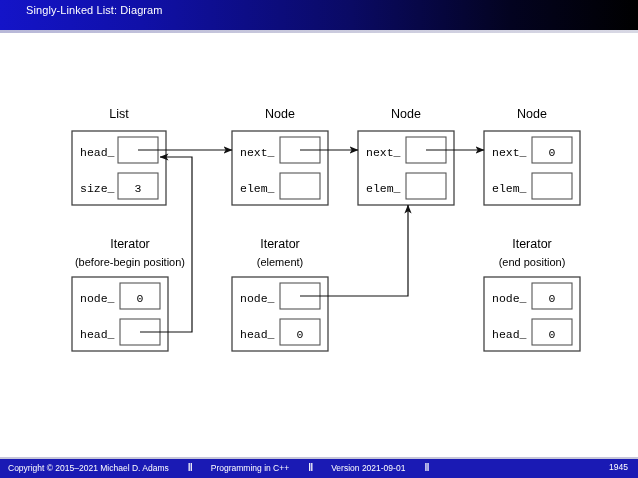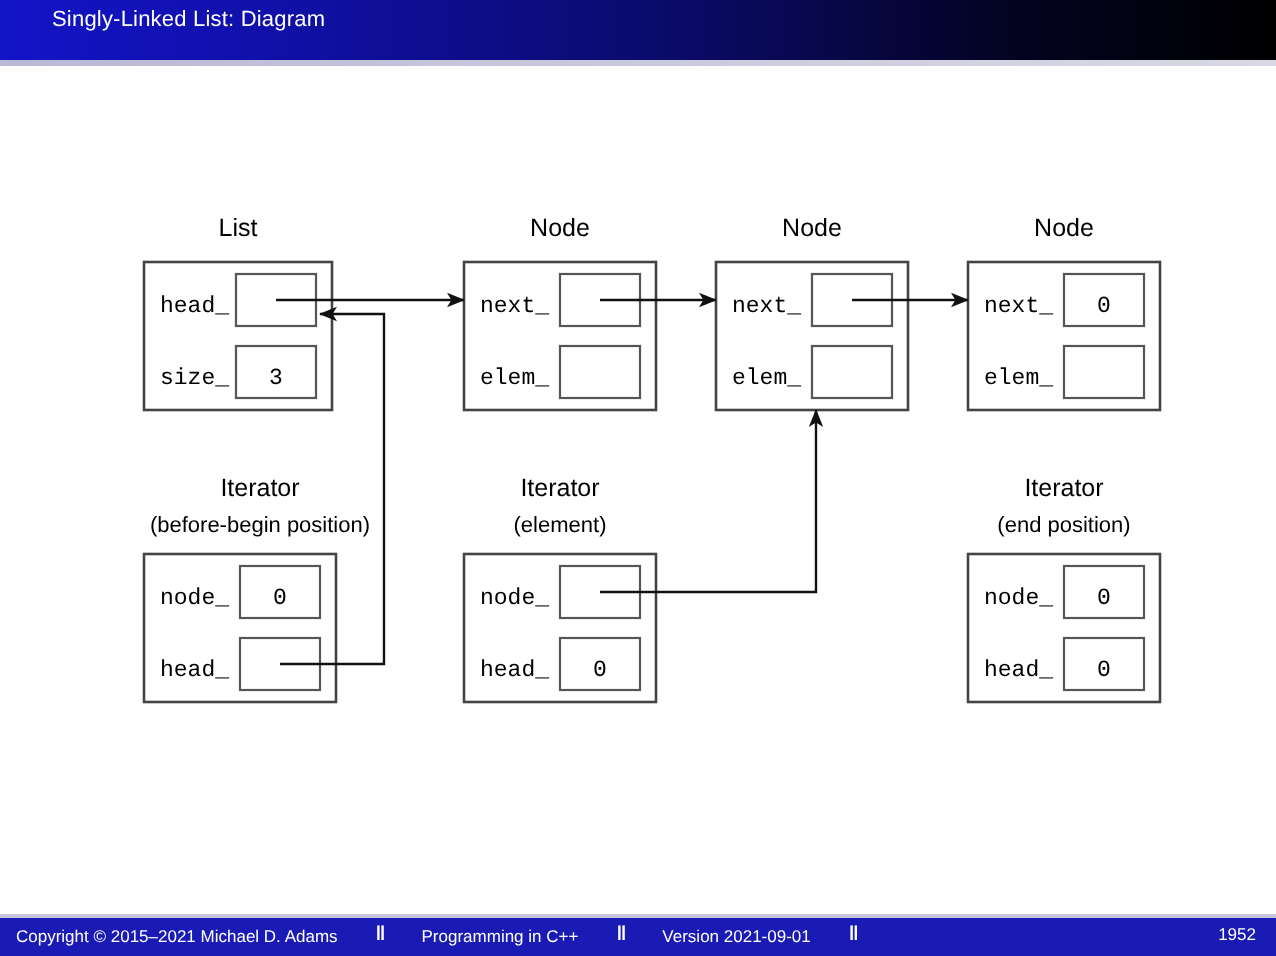--- a/index.html
+++ b/index.html
@@ -197,14 +197,14 @@
 <div class="footer-rule"></div>
 <div class="slide-footer">
   <div class="footer-left">
     <span>Copyright © 2015–2021 Michael D. Adams</span>
     <span class="footer-sep">‖</span>
     <span>Programming in C++</span>
     <span class="footer-sep">‖</span>
     <span>Version 2021-09-01</span>
     <span class="footer-sep">‖</span>
   </div>
-  <div class="footer-page">1952</div>
+  <div class="footer-page">1945</div>
 </div>
 
 </body></html>

